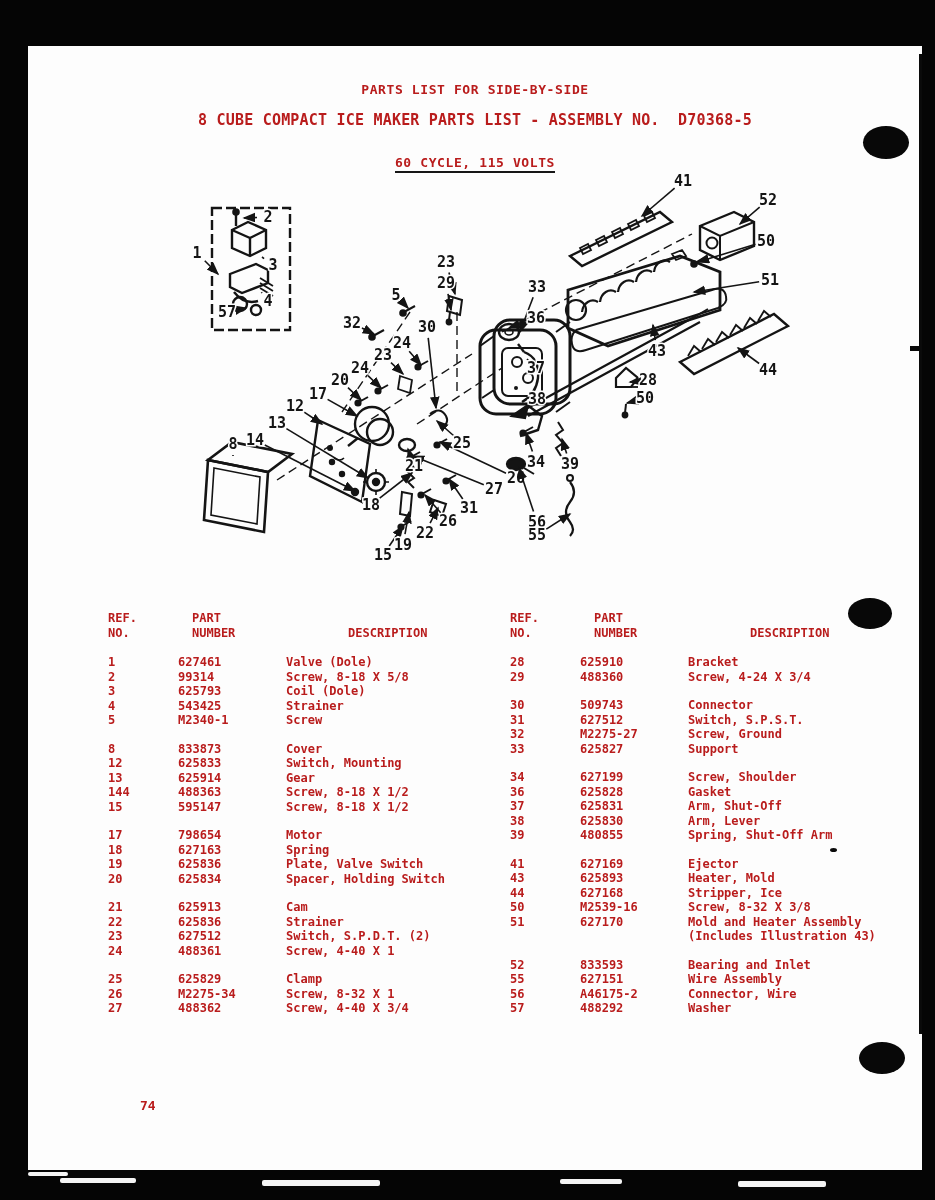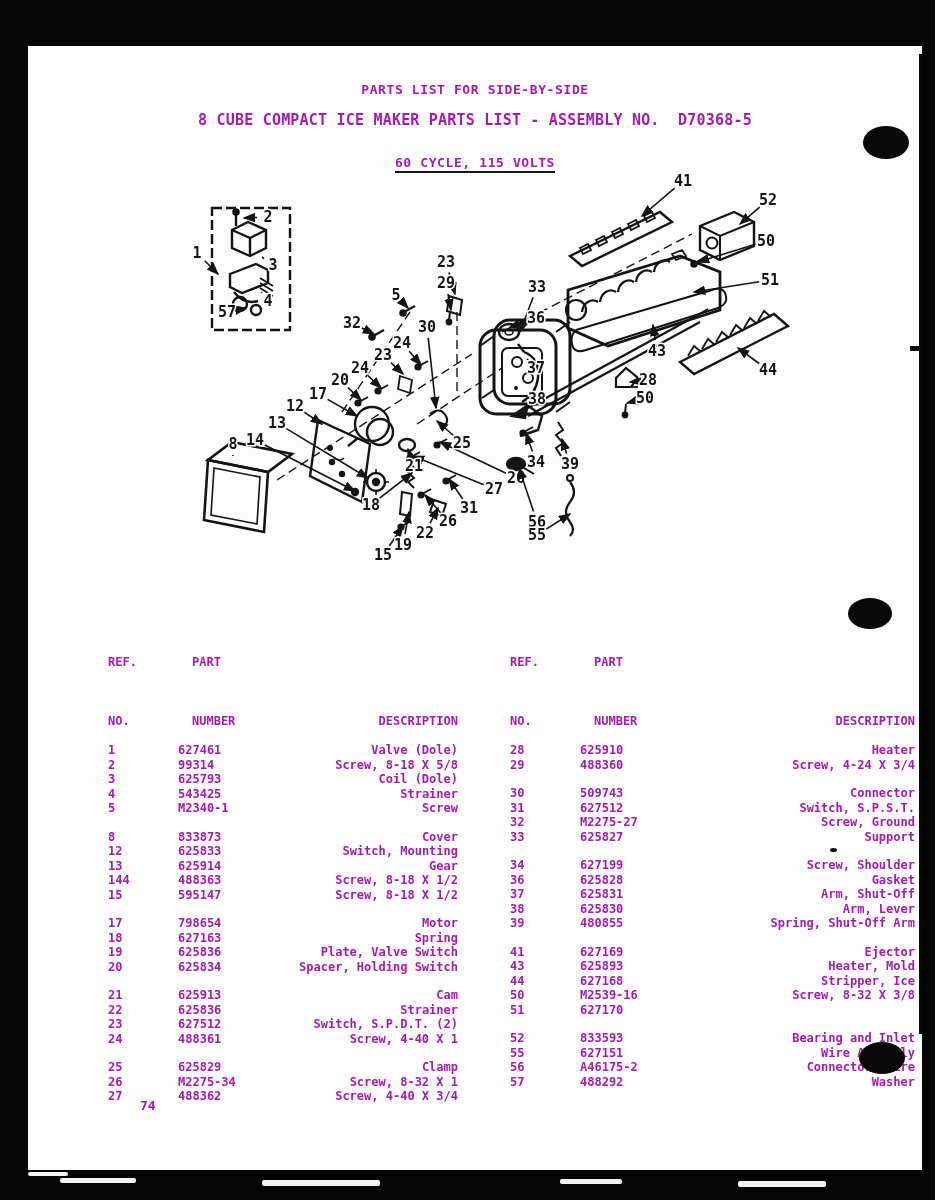--- a/index.html
+++ b/index.html
@@ -2,40 +2,40 @@
 <html><head>
 <meta charset="utf-8">
 <style>
   html,body{margin:0;padding:0;}
   body{
     width:935px;height:1200px;position:relative;background:#050505;overflow:hidden;
     font-family:"DejaVu Sans Mono","Liberation Mono",monospace;
   }
   .page{
     position:absolute;left:28px;top:46px;width:894px;height:1124px;
-    background:#fdfdfd;color:#a21caf;
+    background:#fdfdfd;color:#b91c1c;
   }
   
   .titles{position:absolute;left:0;top:0;width:100%;text-align:center;}
   .t1{position:absolute;left:0;top:36px;width:100%;font-size:13px;font-weight:bold;letter-spacing:.6px;}
   .t2{position:absolute;left:0;top:65px;width:100%;font-size:15px;font-weight:bold;letter-spacing:.2px;white-space:pre;}
   .t3{position:absolute;left:0;top:109px;width:100%;font-size:13px;font-weight:bold;letter-spacing:.6px;}
   .t3 span{display:inline-block;border-bottom:2.5px solid #161616;padding-bottom:1px;}
   
   #diagram{position:absolute;left:144px;top:116px;width:640px;height:430px;}
   
   .col{position:absolute;top:565px;font-size:12px;font-weight:bold;line-height:14.5px;}
   .col-left{left:80px;width:350px;}
   .col-right{left:482px;width:405px;}
-  .hrow{display:flex;white-space:pre;margin-top:44px;}
+  .hrow{display:flex;white-space:pre;}
   .group{margin-bottom:14px;}
   .row{display:flex;white-space:pre;}
   .c-ref{width:70px;flex:none;}
   .c-part{width:96px;flex:none;}
-  .c-desc{flex:1;padding-left:12px;text-align:right;}
+  .c-desc{flex:1;padding-left:12px;}
   .hdr{margin-bottom:15px;}
   .hdr .c-part{padding-left:14px;}
   .hdr .c-desc{padding-left:60px;}
   
   .pageno{position:absolute;left:112px;top:1052px;font-size:13px;font-weight:bold;}
   
   .hole{position:absolute;background:#080808;border-radius:50%;}
   .hole1{left:835px;top:80px;width:46px;height:33px;}
   .hole2{left:820px;top:552px;width:44px;height:31px;}
   .hole3{left:831px;top:996px;width:46px;height:32px;}
@@ -429,42 +429,42 @@
         <div class="row"><span class="c-ref">26</span><span class="c-part">M2275-34</span><span class="c-desc">Screw, 8-32 X 1</span></div>
         <div class="row"><span class="c-ref">27</span><span class="c-part">488362</span><span class="c-desc">Screw, 4-40 X 3/4</span></div>
       </div>
     </div>
   <div class="col col-right" id="col1">
       <div class="hdr">
         <div class="hrow"><span class="c-ref">REF.</span><span class="c-part">PART</span><span class="c-desc"></span></div>
         <div class="hrow"><span class="c-ref">NO.</span><span class="c-part">NUMBER</span><span class="c-desc">DESCRIPTION</span></div>
       </div>
       <div class="group">
-        <div class="row"><span class="c-ref">28</span><span class="c-part">625910</span><span class="c-desc">Heater</span></div>
+        <div class="row"><span class="c-ref">28</span><span class="c-part">625910</span><span class="c-desc">Bracket</span></div>
         <div class="row"><span class="c-ref">29</span><span class="c-part">488360</span><span class="c-desc">Screw, 4-24 X 3/4</span></div>
       </div>
       <div class="group">
         <div class="row"><span class="c-ref">30</span><span class="c-part">509743</span><span class="c-desc">Connector</span></div>
         <div class="row"><span class="c-ref">31</span><span class="c-part">627512</span><span class="c-desc">Switch, S.P.S.T.</span></div>
         <div class="row"><span class="c-ref">32</span><span class="c-part">M2275-27</span><span class="c-desc">Screw, Ground</span></div>
         <div class="row"><span class="c-ref">33</span><span class="c-part">625827</span><span class="c-desc">Support</span></div>
       </div>
       <div class="group">
         <div class="row"><span class="c-ref">34</span><span class="c-part">627199</span><span class="c-desc">Screw, Shoulder</span></div>
         <div class="row"><span class="c-ref">36</span><span class="c-part">625828</span><span class="c-desc">Gasket</span></div>
         <div class="row"><span class="c-ref">37</span><span class="c-part">625831</span><span class="c-desc">Arm, Shut-Off</span></div>
         <div class="row"><span class="c-ref">38</span><span class="c-part">625830</span><span class="c-desc">Arm, Lever</span></div>
         <div class="row"><span class="c-ref">39</span><span class="c-part">480855</span><span class="c-desc">Spring, Shut-Off Arm</span></div>
       </div>
       <div class="group">
         <div class="row"><span class="c-ref">41</span><span class="c-part">627169</span><span class="c-desc">Ejector</span></div>
         <div class="row"><span class="c-ref">43</span><span class="c-part">625893</span><span class="c-desc">Heater, Mold</span></div>
         <div class="row"><span class="c-ref">44</span><span class="c-part">627168</span><span class="c-desc">Stripper, Ice</span></div>
         <div class="row"><span class="c-ref">50</span><span class="c-part">M2539-16</span><span class="c-desc">Screw, 8-32 X 3/8</span></div>
-        <div class="row"><span class="c-ref">51</span><span class="c-part">627170</span></div>
+        <div class="row"><span class="c-ref">51</span><span class="c-part">627170</span><span class="c-desc">Mold and Heater Assembly<br>(Includes Illustration 43)</span></div>
       </div>
       <div class="group">
         <div class="row"><span class="c-ref">52</span><span class="c-part">833593</span><span class="c-desc">Bearing and Inlet</span></div>
         <div class="row"><span class="c-ref">55</span><span class="c-part">627151</span><span class="c-desc">Wire Assembly</span></div>
         <div class="row"><span class="c-ref">56</span><span class="c-part">A46175-2</span><span class="c-desc">Connector, Wire</span></div>
         <div class="row"><span class="c-ref">57</span><span class="c-part">488292</span><span class="c-desc">Washer</span></div>
       </div>
     </div>
 
   <div class="pageno">74</div>

